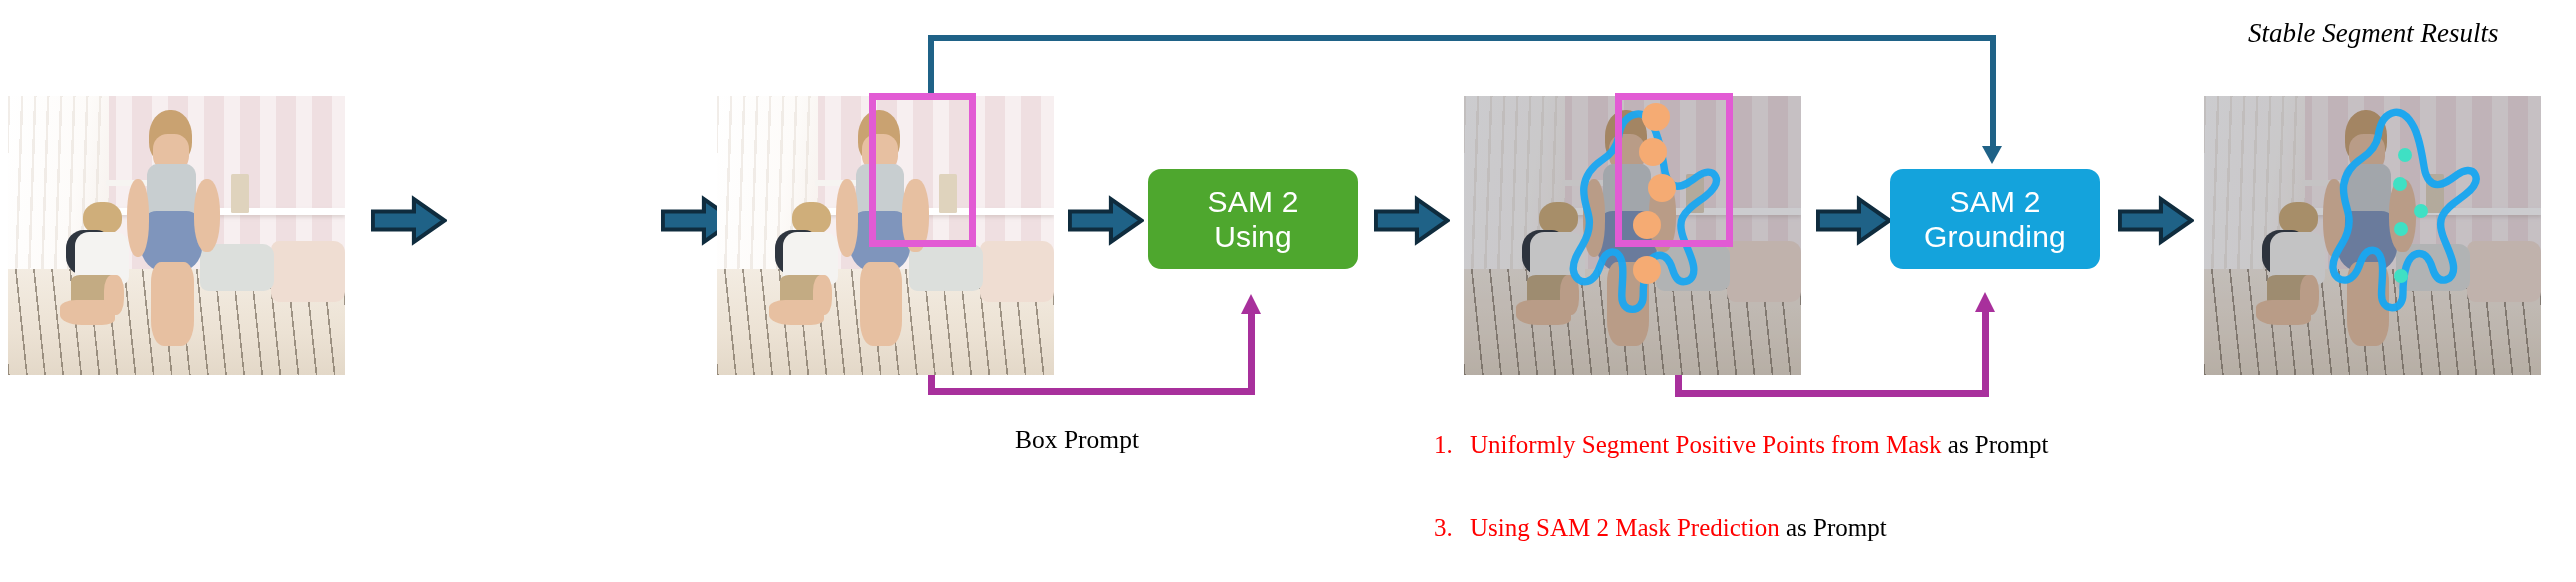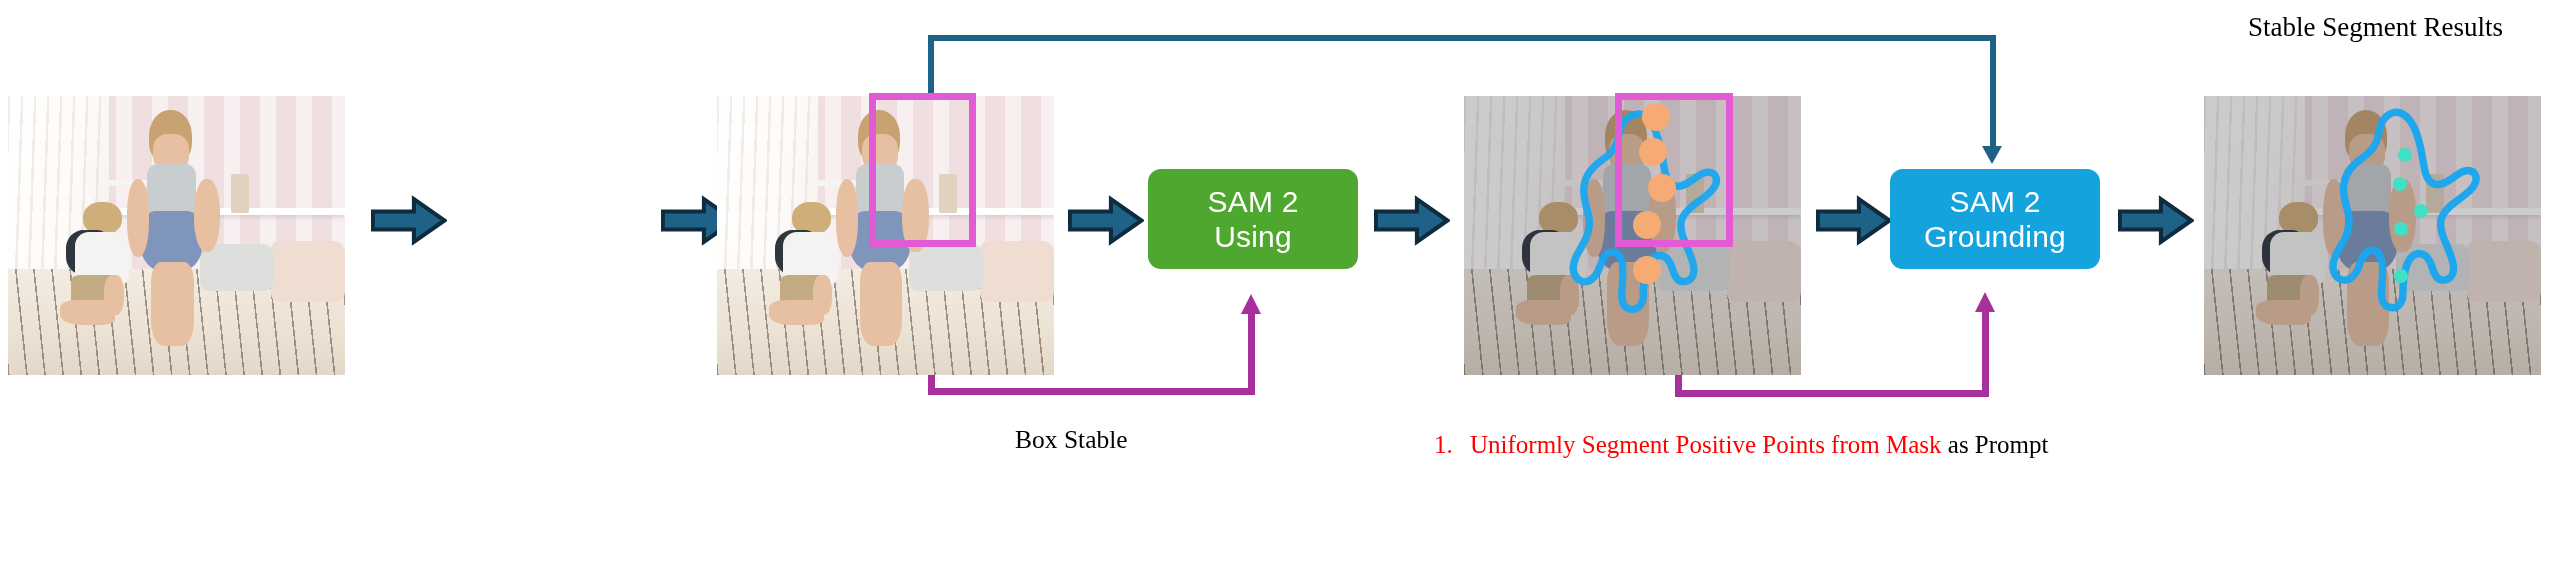--- a/index.html
+++ b/index.html
@@ -401,22 +401,25 @@
       </svg>
     </div>
   </div>
 
   <div class="pt-cyan" style="left:2398px; top:148px; width:14px; height:14px;"></div>
   <div class="pt-cyan" style="left:2393px; top:177px; width:14px; height:14px;"></div>
   <div class="pt-cyan" style="left:2414px; top:204px; width:14px; height:14px;"></div>
   <div class="pt-cyan" style="left:2394px; top:222px; width:14px; height:14px;"></div>
   <div class="pt-cyan" style="left:2394px; top:269px; width:14px; height:14px;"></div>
 
-  <div class="caption title-cap" style="left:2248px; top:12px;">Stable Segment Results</div>
-
-  <div class="caption boxprompt-cap" style="left:1015px; top:425px;">Box Stable</div>
+  <div class="caption title-cap" style="left:2248px; top:18px;font-style:italic;">Stable Segment Results</div>
+
+  <div class="caption boxprompt-cap" style="left:1015px; top:425px;">Box Prompt</div>
 
   <div class="legend" style="left:1434px; top:431px;">
     <span class="num">1.</span><span>Uniformly Segment Positive Points from Mask</span><span class="tail"> as Prompt</span>
   </div>
+  <div class="legend" style="left:1434px; top:514px;">
+    <span class="num">3.</span><span>Using SAM 2 Mask Prediction</span><span class="tail"> as Prompt</span>
+  </div>
 
 </div>
 
 
 </body></html>

